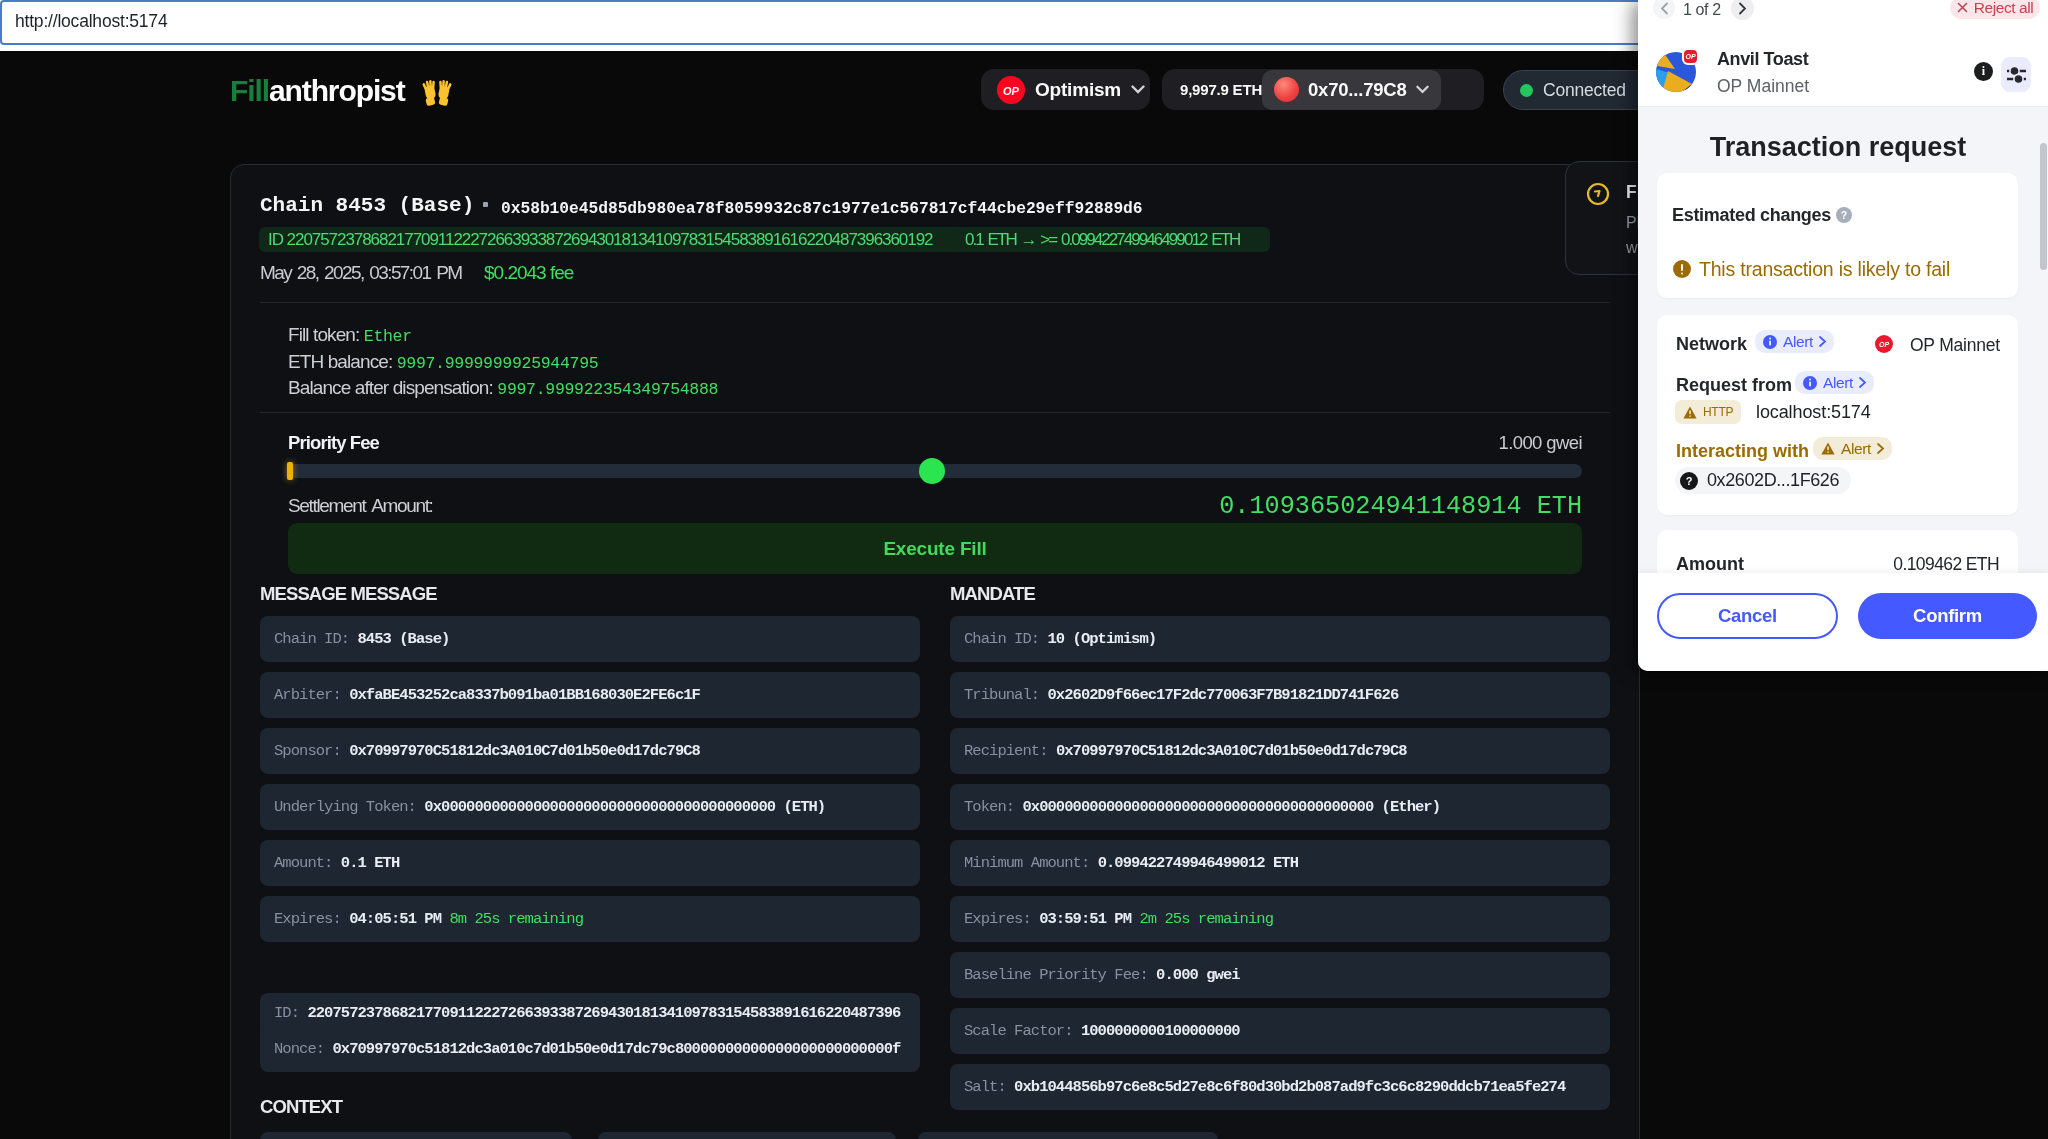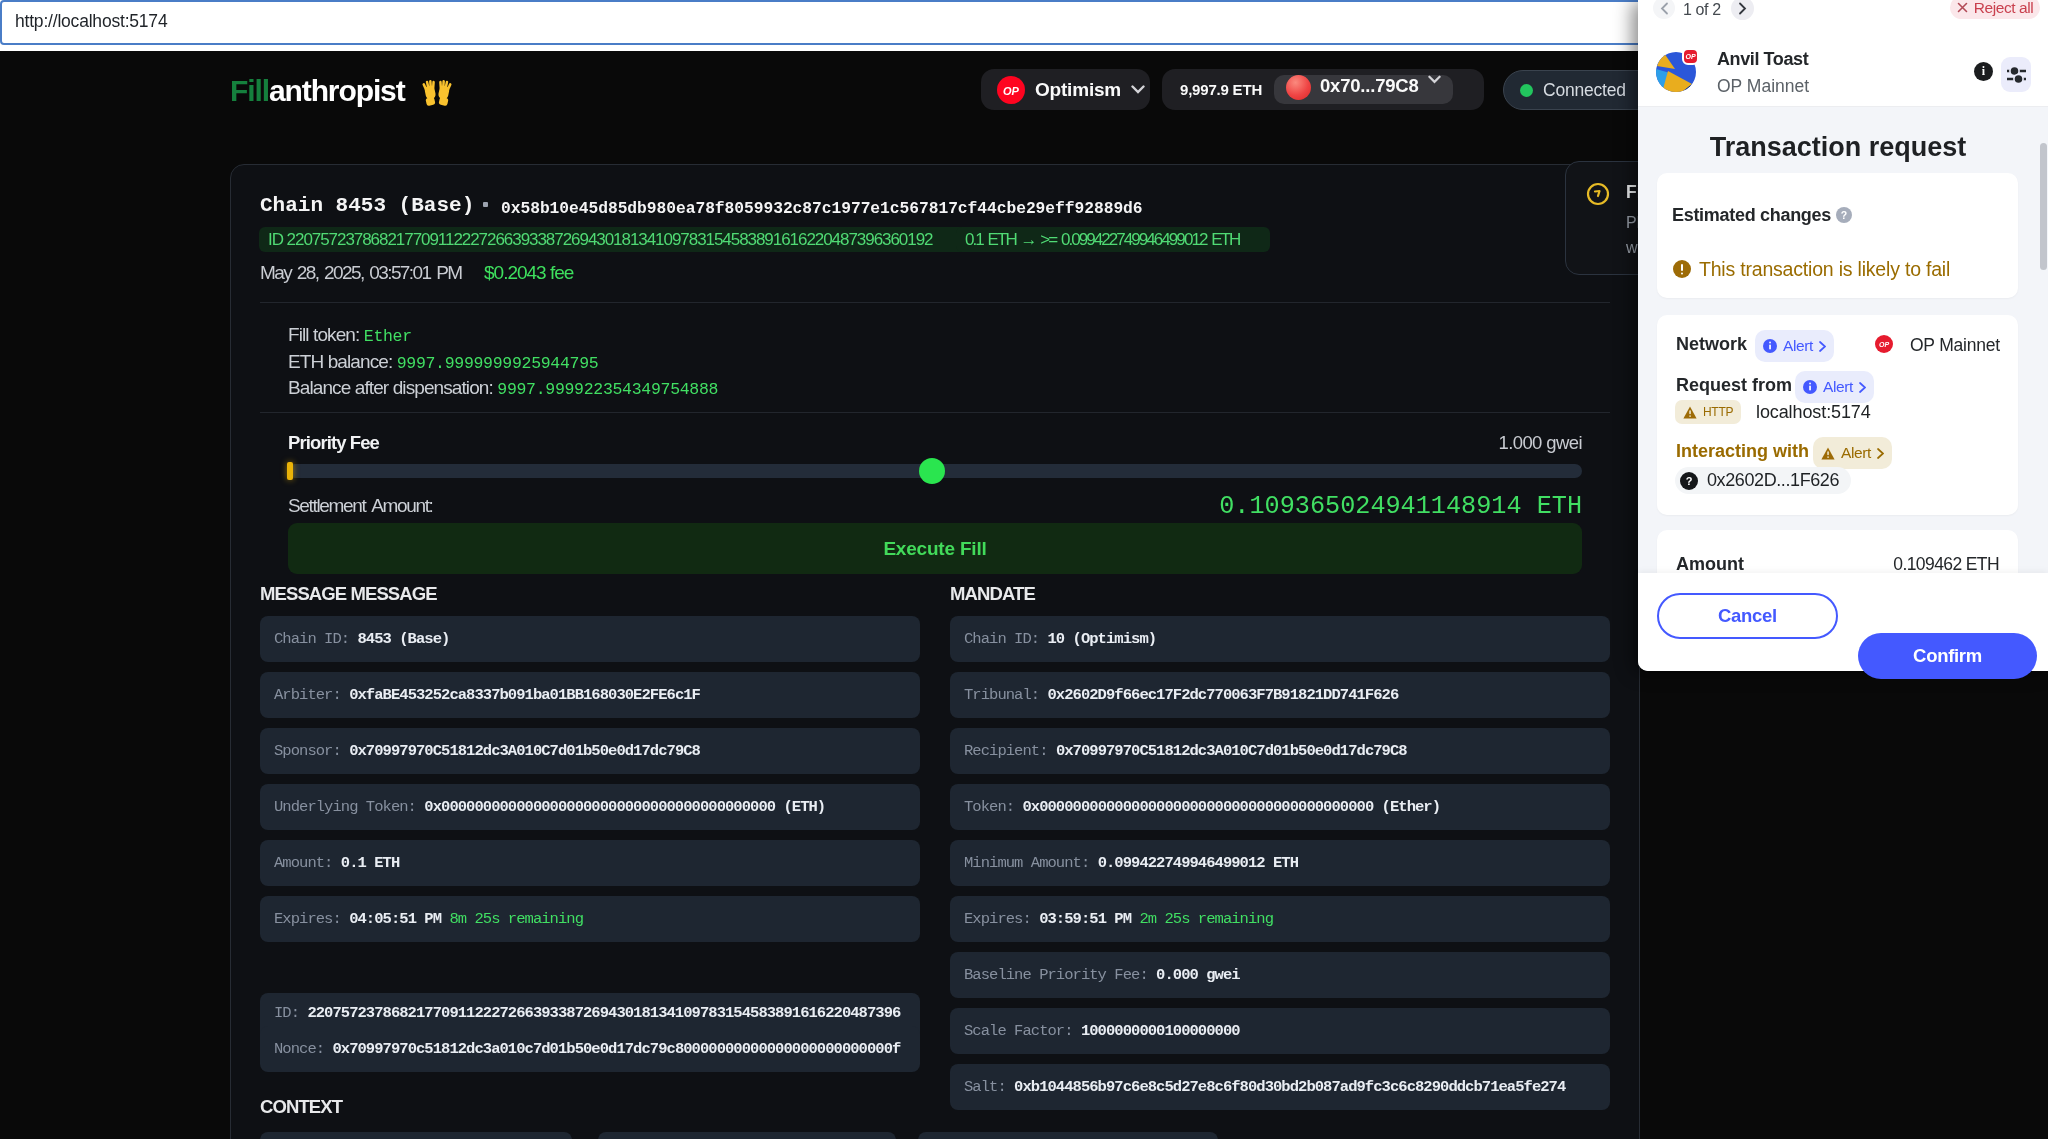--- a/index.html
+++ b/index.html
@@ -44,23 +44,23 @@
   .shead { position:absolute; font-size:18.5px; font-weight:bold; letter-spacing:-0.9px; color:#e8e9eb; }
 
   
   #popup { left:1638px; top:0; width:410px; height:671px; background:#f3f5f9; border-bottom-left-radius:10px; box-shadow:-6px 2px 18px rgba(0,0,0,0.45); }
   #pophead { left:1638px; top:0; width:410px; height:107px; background:#fff; border-bottom:1px solid #ecedf0; }
   .pcard { position:absolute; background:#fff; border-radius:10px; box-shadow:0 1px 2px rgba(0,0,0,0.04); }
   #pfoot { left:1638px; top:573px; width:410px; height:98px; background:#fff; border-bottom-left-radius:10px; box-shadow:0 -2px 6px rgba(0,0,0,0.05); }
   .pbtn { position:absolute; top:593px; height:46px; border-radius:29px; font-size:18.5px; font-weight:bold; letter-spacing:-0.3px;
           display:flex; align-items:center; justify-content:center; }
   #btn-cancel { left:1657px; width:181px; border:2px solid #4459ff; color:#4459ff; background:#fff; }
-  #btn-confirm { left:1858px; width:179px; background:#4459ff; color:#fff;margin-top:40px; }
-
-  .alertpill { position:absolute; height:32px; border-radius:10px; background:#e9ecfc; display:flex; align-items:center; padding:0 8px; }
+  #btn-confirm { left:1858px; width:179px; background:#4459ff; color:#fff; }
+
+  .alertpill { position:absolute; height:23px; border-radius:10px; background:#e9ecfc; display:flex; align-items:center; padding:0 8px; }
   .alertpill .at { color:#4459ff; font-size:15.5px; letter-spacing:-0.4px; margin-left:6px; }
   .ambpill { background:#f2ecd9; }
   .ambpill .at { color:#9a6b00; }
 
   .plabel { position:absolute; font-size:18px; font-weight:bold; letter-spacing:0px; color:#24272a; }
 </style>
 </head>
 <body>
 
 <div class="abs" id="bbar"></div>
@@ -94,21 +94,21 @@
     <circle cx="14" cy="14" r="14" fill="#ff0420"></circle>
     <text x="14" y="18.5" font-family="Liberation Sans" font-size="11" font-weight="bold" font-style="italic" fill="#fff" text-anchor="middle">OP</text>
   </svg>
   <span style="font-size:19px;font-weight:bold;color:#fafafa;margin-left:10px;letter-spacing:-0.2px">Optimism</span>
   <svg width="14" height="9" viewBox="0 0 14 9" style="margin-left:10px">
       <path d="M1.5 1.5 L7 7 L12.5 1.5" stroke="#d4d4d8" stroke-width="2.4" fill="none" stroke-linecap="round"></path>
     </svg>
 </div>
 <div class="abs hbtn" id="btn-eth">
   <span style="font-size:15px;font-weight:bold;color:#fafafa;margin-left:18px;letter-spacing:-0.2px">9,997.9 ETH</span>
-  <div style="margin-left:12px;height:29px;background:#37373c;border-radius:10px;display:flex;padding:0 12px">
+  <div style="margin-left:0;height:40px;background:#37373c;border-radius:10px;display:flex;align-items:center;padding:0 12px">
     <div style="width:25px;height:25px;border-radius:50%;background:radial-gradient(circle at 38% 30%, #fb8a7e, #ef4444 55%, #dc2626)"></div>
     <span style="font-size:18.5px;font-weight:bold;color:#fafafa;margin-left:9px;letter-spacing:-0.2px">0x70...79C8</span>
     <svg width="13" height="9" viewBox="0 0 14 9" style="margin-left:9px">
         <path d="M1.5 1.5 L7 7 L12.5 1.5" stroke="#d4d4d8" stroke-width="2.4" fill="none" stroke-linecap="round"></path>
       </svg>
   </div>
 </div>
 <div class="abs" id="btn-conn">
   <div style="width:13px;height:13px;border-radius:50%;background:#22c55e;margin-left:16px"></div>
   <span style="font-size:17.5px;color:#d6dbe1;margin-left:10px;letter-spacing:-0.2px">Connected</span>

